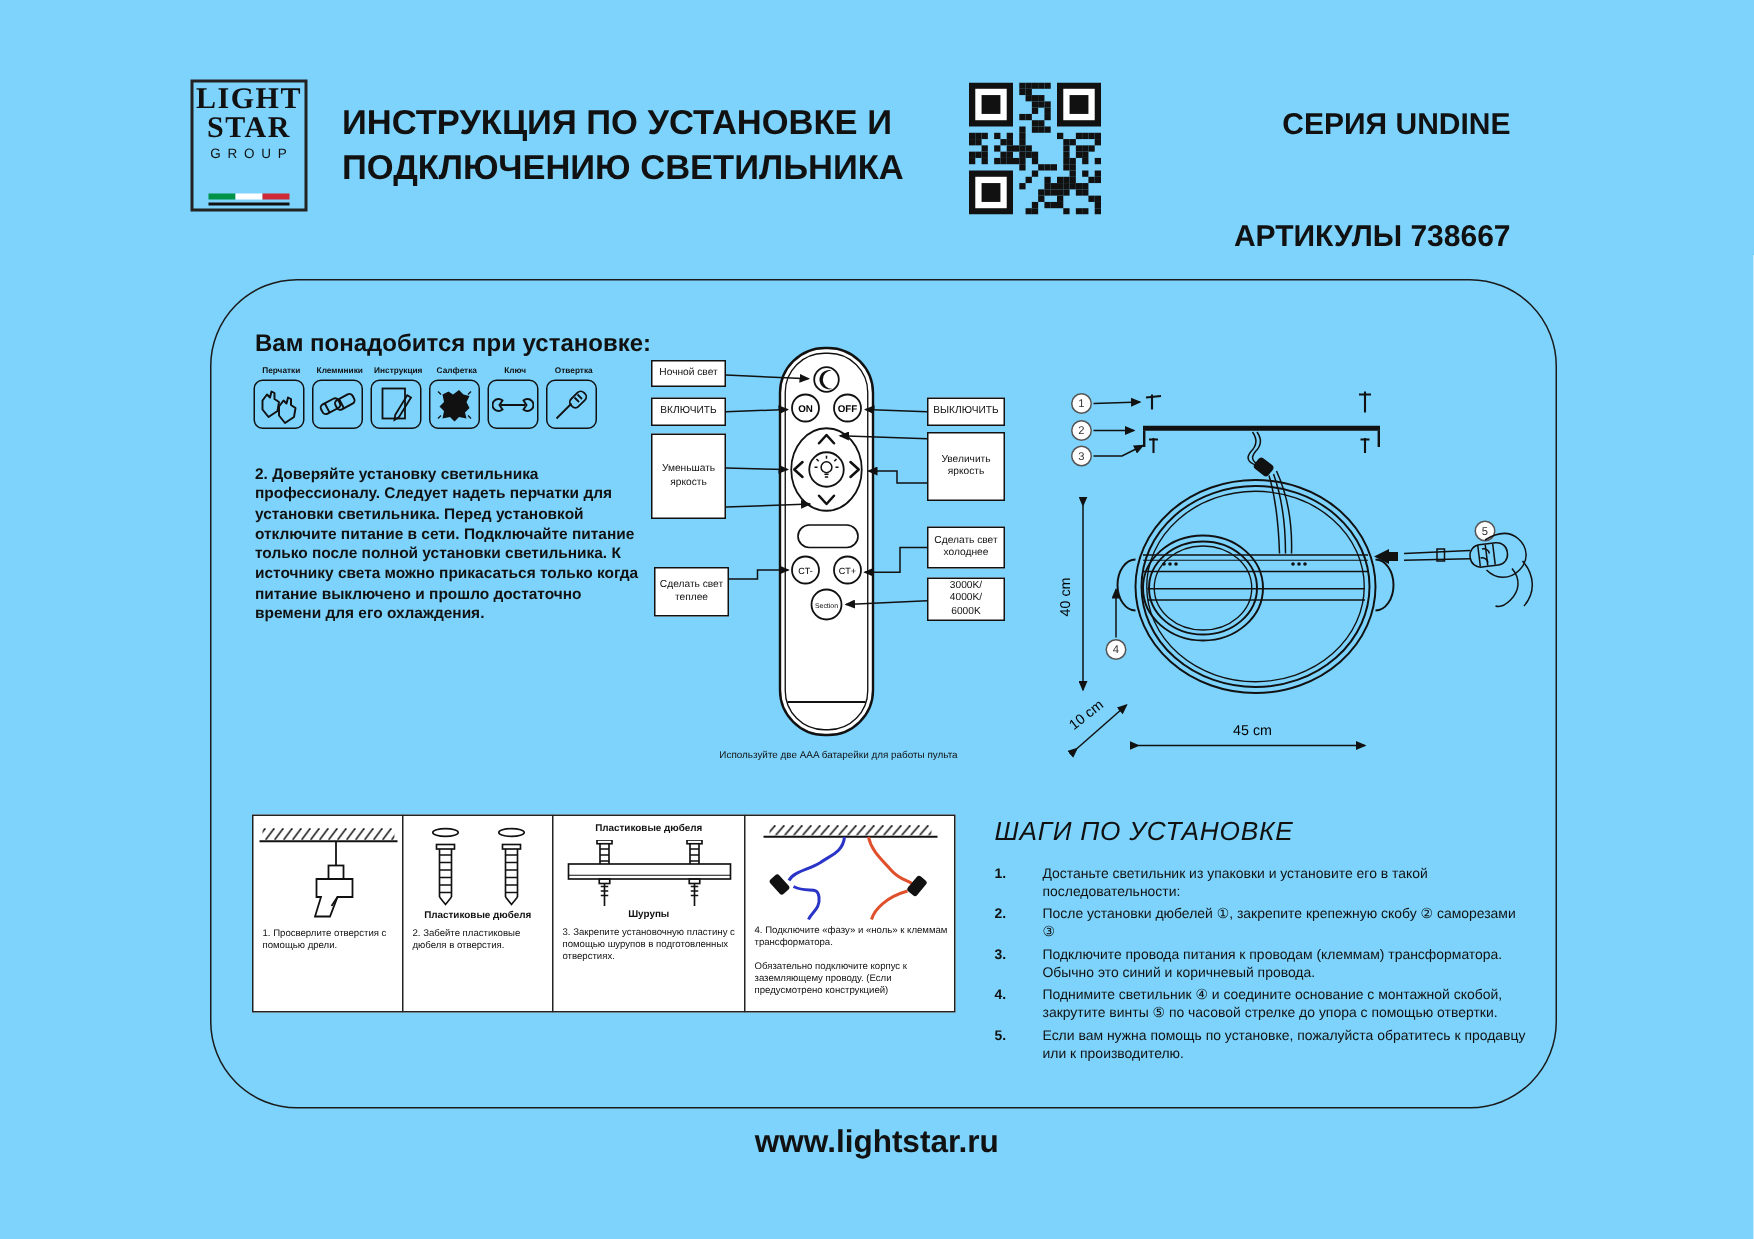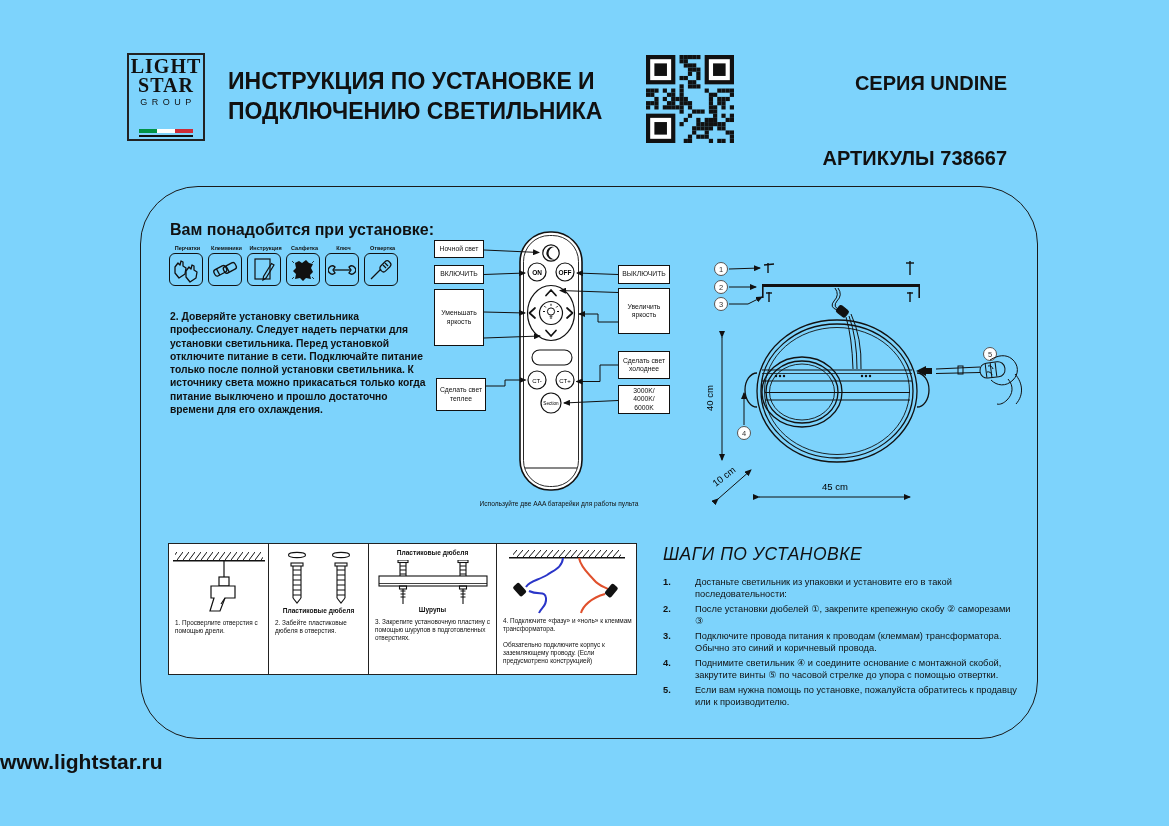--- a/index.html
+++ b/index.html
@@ -37,21 +37,21 @@
   .panel{position:absolute;border:1px solid #222;box-sizing:border-box;background:#fff;}
   .panel .cap{position:absolute;left:6px;right:4px;font-size:6.4px;line-height:8.2px;}
   .panel .plabel{position:absolute;left:0;right:0;text-align:center;font-size:6.6px;font-weight:bold;}
   
   .steps-head{left:663px;top:544px;font-size:17.5px;letter-spacing:0.5px;font-style:italic;}
   .steps{left:663px;top:576px;width:360px;}
   .step{display:flex;margin-bottom:2.5px;}
   .step .n{width:32px;font-weight:bold;font-size:9.3px;line-height:12.2px;}
   .step .t{width:326px;font-size:9.3px;line-height:12.2px;}
   
-  .footer{left:0;right:0;top:750px;text-align:left;font-weight:bold;font-size:21px;}
+  .footer{left:0;right:0;top:750px;text-align:center;font-weight:bold;font-size:21px;}
   svg text{font-family:"Liberation Sans",sans-serif;}
 </style>
 </head>
 <body>
 
 <div class="page">
 
   <div class="abs logo">
     <div class="logo-word">LIGHT</div>
     <div class="logo-word">STAR</div>

